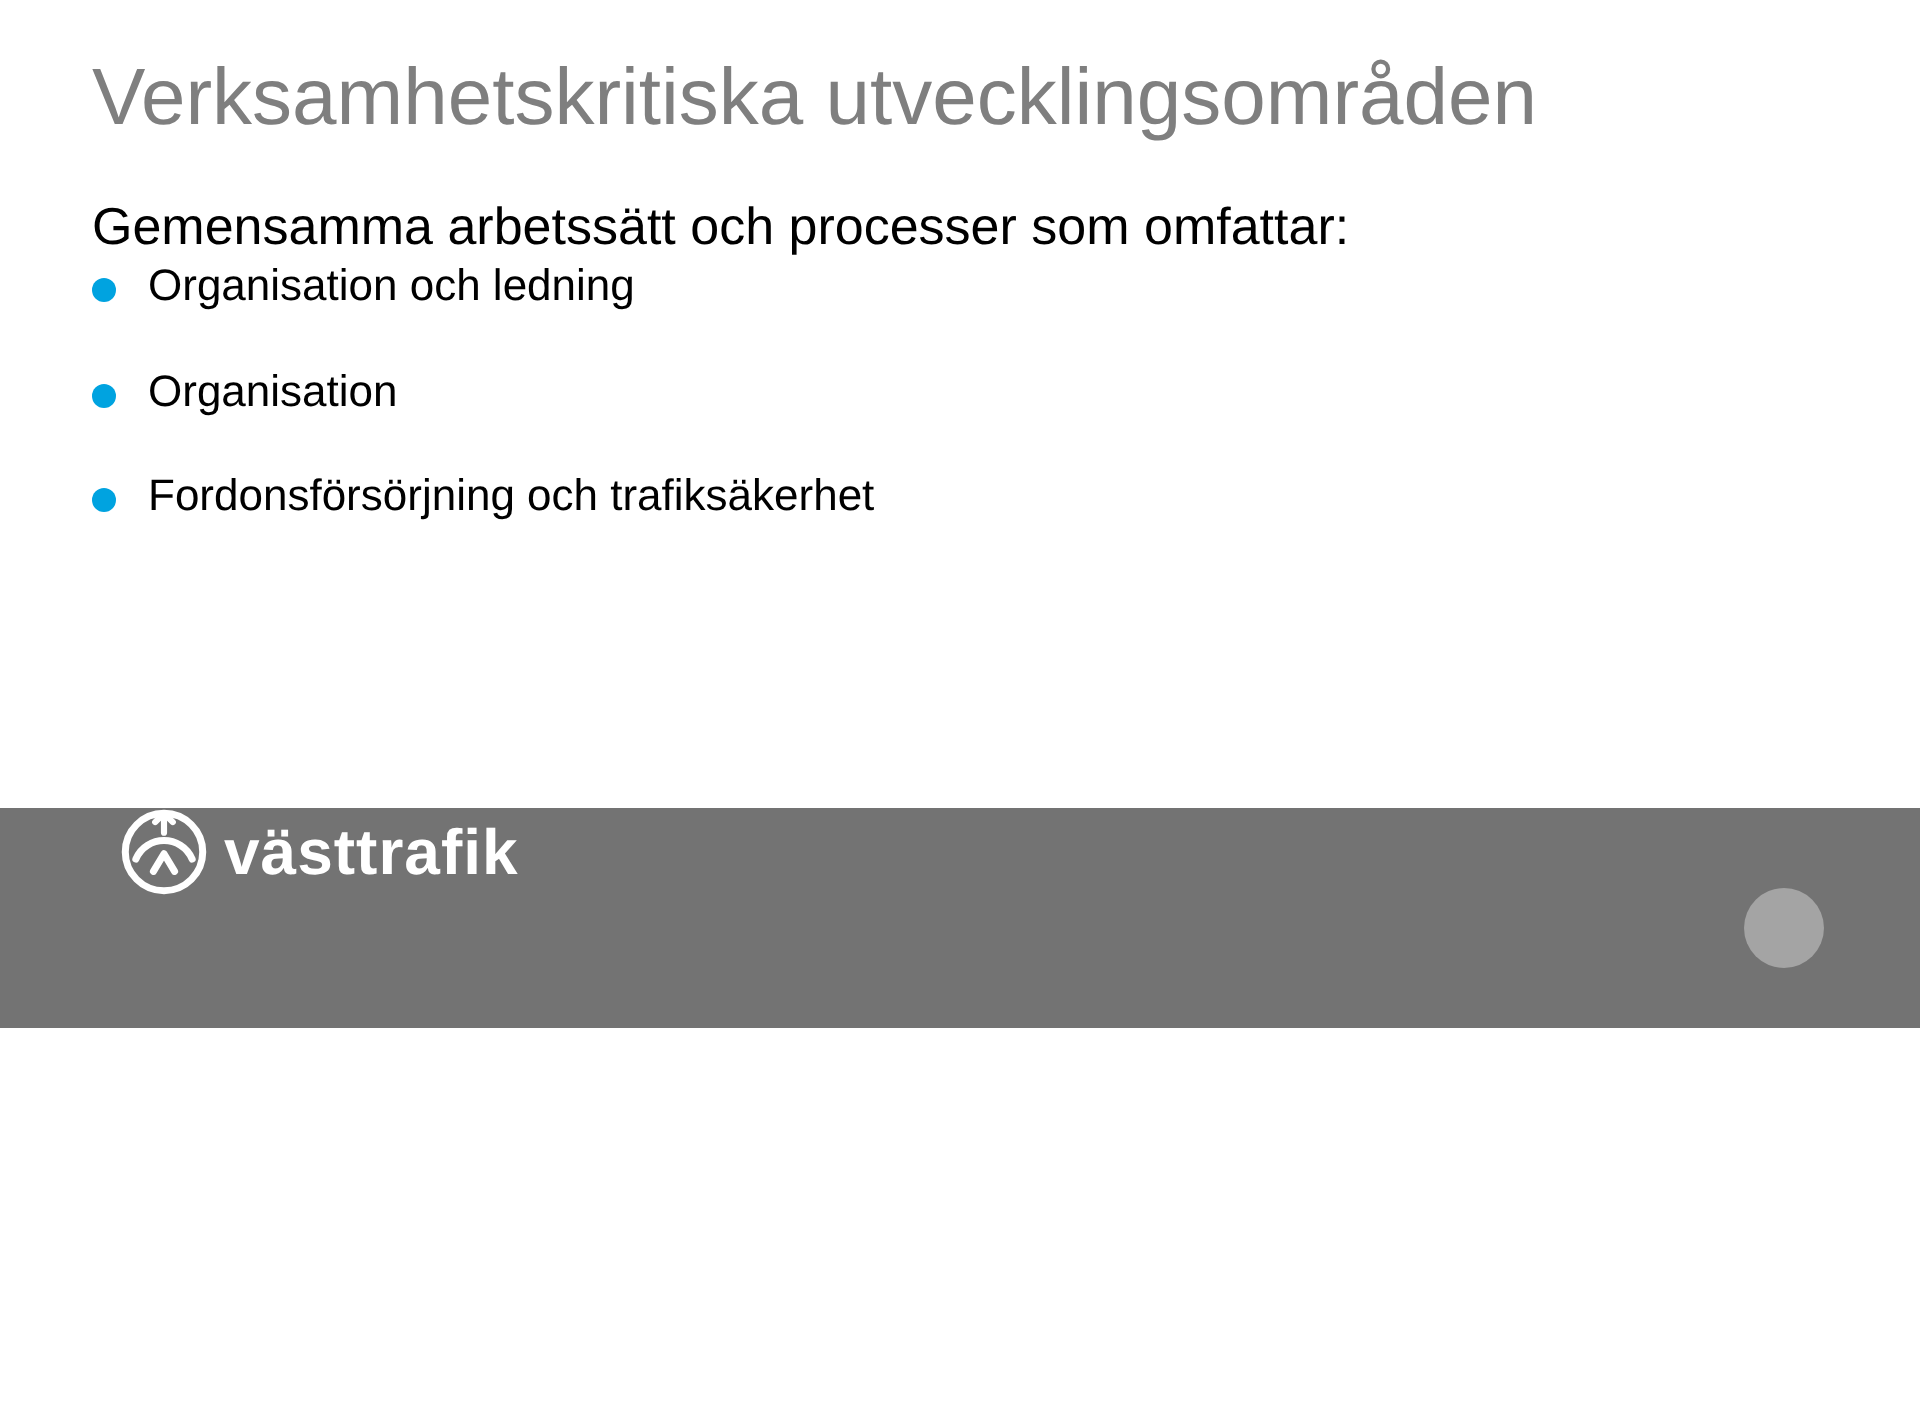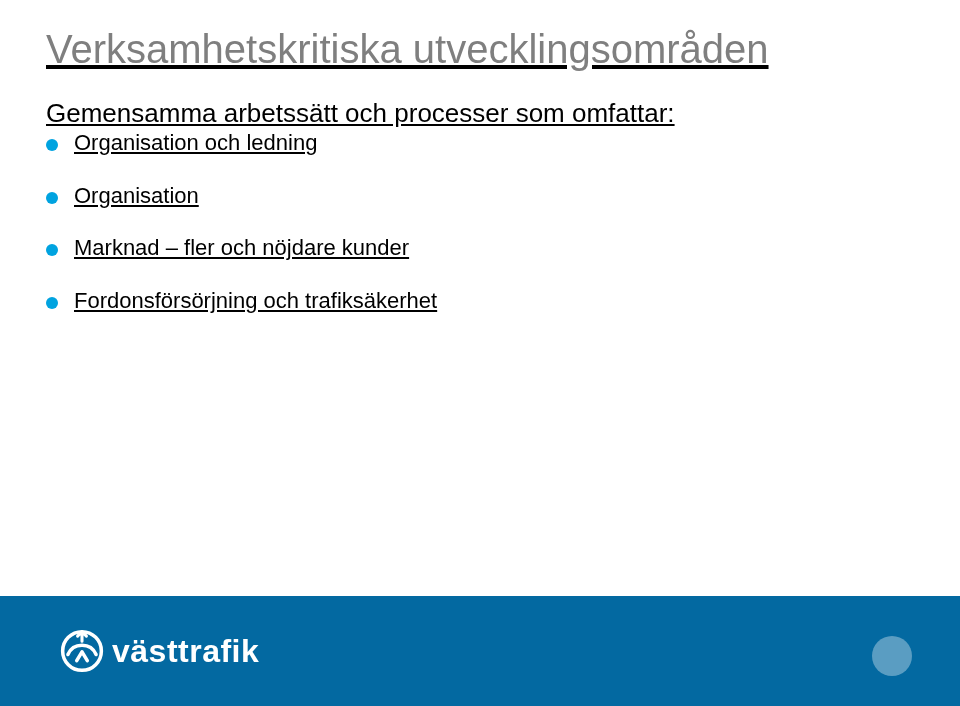--- a/index.html
+++ b/index.html
@@ -1,40 +1,39 @@
 <!DOCTYPE html>
 <html><head>
   <meta charset="utf-8">
   <style>
     * { margin: 0; padding: 0; box-sizing: border-box; }
     html, body { width: 960px; height: 706px; font-family: Arial, Helvetica, sans-serif; background: #fff; overflow: hidden; }
-    .slide { position: relative; width: 960px; height: 706px; text-decoration: underline; }
+    .slide { position: relative; width: 960px; height: 514px; }
     .content { padding: 26px 46px 0 46px; }
     .title { font-size: 40px; color: #7f7f7f; font-weight: 400; line-height: 1.15; margin-bottom: 26px; }
     .subtitle { font-size: 26px; color: #000; font-weight: 400; }
     .bullets { list-style: none; }
     .bullets li { position: relative; padding-left: 28px; font-size: 22px; color: #000; line-height: 1.3; margin-bottom: 24px; }
     .bullets li::before { content: ""; position: absolute; left: 0; top: 10px; width: 12px; height: 12px; border-radius: 50%; background: #00a3e0; }
-    .footer { position: absolute; left: 0; right: 0; bottom: 0; height: 110px; background: #0369a1; display: flex; align-items: center; padding: 0 60px; }
+    .footer { position: absolute; left: 0; right: 0; bottom: 0; height: 110px; background: #737373; display: flex; align-items: flex-start; padding: 0 60px; }
     .footer .dot { position: absolute; right: 48px; bottom: 30px; width: 40px; height: 40px; border-radius: 50%; background: rgba(255,255,255,0.35); }
     .logo { display: flex; align-items: center; color: #fff; gap: 8px; }
     .logo svg { display: block; }
     .logo .word { font-size: 32px; font-weight: 700; letter-spacing: 0.5px; font-family: Arial, Helvetica, sans-serif; }
   </style>
 </head>
 <body>
 
 <div class="slide">
   <div class="content">
     <h1 class="title">Verksamhetskritiska utvecklingsområden</h1>
     <p class="subtitle">Gemensamma arbetssätt och processer som omfattar:</p>
     <ul class="bullets">
       <li>Organisation och ledning</li>
       <li>Organisation</li>
-      <li>Marknad – fler och nöjdare kunder</li>
       <li>Fordonsförsörjning och trafiksäkerhet</li>
     </ul>
   </div>
 
   <div class="footer">
     <div class="logo">
       <span>
         <svg width="44" height="44" viewBox="0 0 100 100" fill="none">
           <circle cx="50" cy="50" r="44" stroke="#fff" stroke-width="8" fill="none"></circle>
           <path d="M18 58 C30 30, 70 30, 82 58" stroke="#fff" stroke-width="8" fill="none" stroke-linecap="round"></path>

